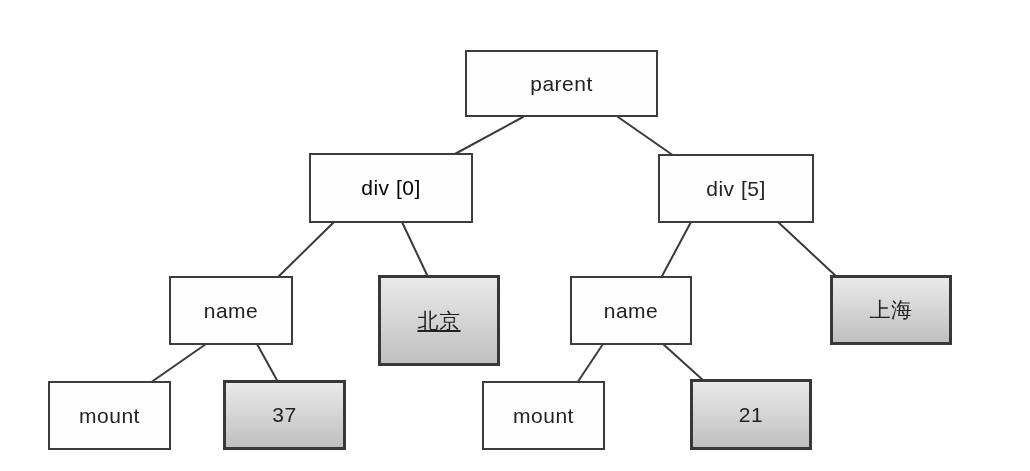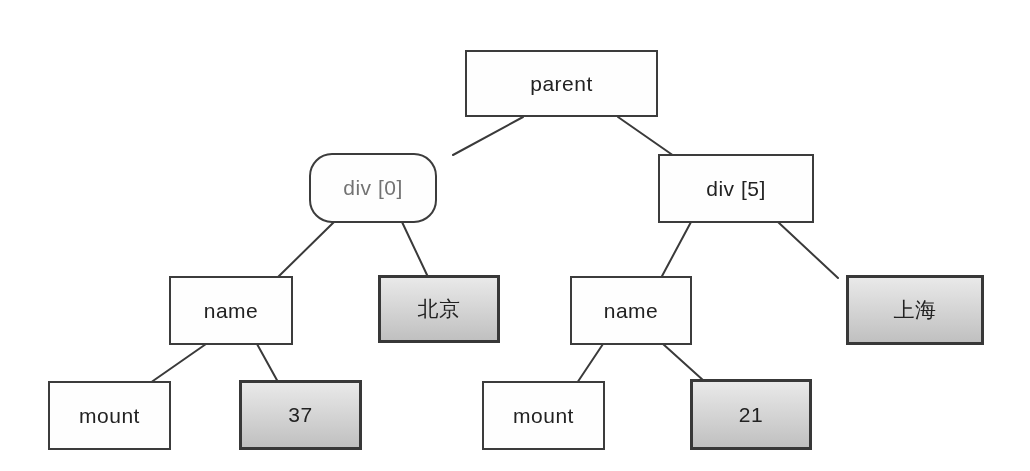--- a/index.html
+++ b/index.html
@@ -62,24 +62,24 @@
       <line x1="402" y1="222" x2="428" y2="277" stroke="#3a3a3a" stroke-width="2" stroke-linecap="round"></line>
       <line x1="691" y1="222" x2="661" y2="278" stroke="#3a3a3a" stroke-width="2" stroke-linecap="round"></line>
       <line x1="778" y1="222" x2="838" y2="278" stroke="#3a3a3a" stroke-width="2" stroke-linecap="round"></line>
       <line x1="206" y1="344" x2="150" y2="383" stroke="#3a3a3a" stroke-width="2" stroke-linecap="round"></line>
       <line x1="257" y1="344" x2="278" y2="382" stroke="#3a3a3a" stroke-width="2" stroke-linecap="round"></line>
       <line x1="603" y1="344" x2="577" y2="383" stroke="#3a3a3a" stroke-width="2" stroke-linecap="round"></line>
       <line x1="663" y1="344" x2="704" y2="381" stroke="#3a3a3a" stroke-width="2" stroke-linecap="round"></line>
     </svg>
   <div class="nodes-layer">
       <div class="tree-node plain" style="left: 465px; top: 50px; width: 193px; height: 67px; border-color: rgb(60, 60, 60); background: rgb(254, 254, 254); color: rgb(34, 34, 34);">parent</div>
-      <div class="tree-node plain" style="left: 309px; top: 153px; width: 128px; height: 70px; border-color: rgb(60, 60, 60); background: rgb(254, 254, 254); color: #737373; border-radius: 23px;">div [0]</div>
+      <div class="tree-node plain" style="left: 309px; top: 153px; width: 164px; height: 70px; border-color: rgb(60, 60, 60); background: rgb(254, 254, 254); color: #000000;">div [0]</div>
       <div class="tree-node plain" style="left: 658px; top: 154px; width: 156px; height: 69px; border-color: rgb(60, 60, 60); background: rgb(254, 254, 254); color: rgb(34, 34, 34);">div [5]</div>
       <div class="tree-node plain" style="left: 169px; top: 276px; width: 124px; height: 69px; border-color: rgb(60, 60, 60); background: rgb(254, 254, 254); color: rgb(34, 34, 34);">name</div>
-      <div class="tree-node shaded" style="left: 378px; top: 275px; width: 122px; height: 68px; border-color: rgb(56, 56, 56); background: linear-gradient(rgb(233, 233, 233), rgb(192, 192, 192)); color: rgb(34, 34, 34);">北京</div>
+      <div class="tree-node shaded" style="left: 378px; top: 275px; width: 122px; height: 91px; border-color: rgb(56, 56, 56); background: linear-gradient(rgb(233, 233, 233), rgb(192, 192, 192)); color: rgb(34, 34, 34); text-decoration: underline;">北京</div>
       <div class="tree-node plain" style="left: 570px; top: 276px; width: 122px; height: 69px; border-color: rgb(60, 60, 60); background: rgb(254, 254, 254); color: rgb(34, 34, 34);">name</div>
-      <div class="tree-node shaded" style="left: 830px; top: 275px; width: 138px; height: 70px; border-color: rgb(56, 56, 56); background: linear-gradient(rgb(233, 233, 233), rgb(192, 192, 192)); color: rgb(34, 34, 34); margin-left: 16px;">上海</div>
+      <div class="tree-node shaded" style="left: 830px; top: 275px; width: 122px; height: 70px; border-color: rgb(56, 56, 56); background: linear-gradient(rgb(233, 233, 233), rgb(192, 192, 192)); color: rgb(34, 34, 34);">上海</div>
       <div class="tree-node plain" style="left: 48px; top: 381px; width: 123px; height: 69px; border-color: rgb(60, 60, 60); background: rgb(254, 254, 254); color: rgb(34, 34, 34);">mount</div>
-      <div class="tree-node shaded" style="left: 239px; top: 380px; width: 123px; height: 70px; border-color: rgb(56, 56, 56); background: linear-gradient(rgb(233, 233, 233), rgb(192, 192, 192)); color: rgb(34, 34, 34);">37</div>
+      <div class="tree-node shaded" style="left: 223px; top: 380px; width: 123px; height: 70px; border-color: rgb(56, 56, 56); background: linear-gradient(rgb(233, 233, 233), rgb(192, 192, 192)); color: rgb(34, 34, 34);">37</div>
       <div class="tree-node plain" style="left: 482px; top: 381px; width: 123px; height: 69px; border-color: rgb(60, 60, 60); background: rgb(254, 254, 254); color: rgb(34, 34, 34);">mount</div>
       <div class="tree-node shaded" style="left: 690px; top: 379px; width: 122px; height: 71px; border-color: rgb(56, 56, 56); background: linear-gradient(rgb(233, 233, 233), rgb(192, 192, 192)); color: rgb(34, 34, 34);">21</div>
     </div>
 </div>
 
 </body></html>

